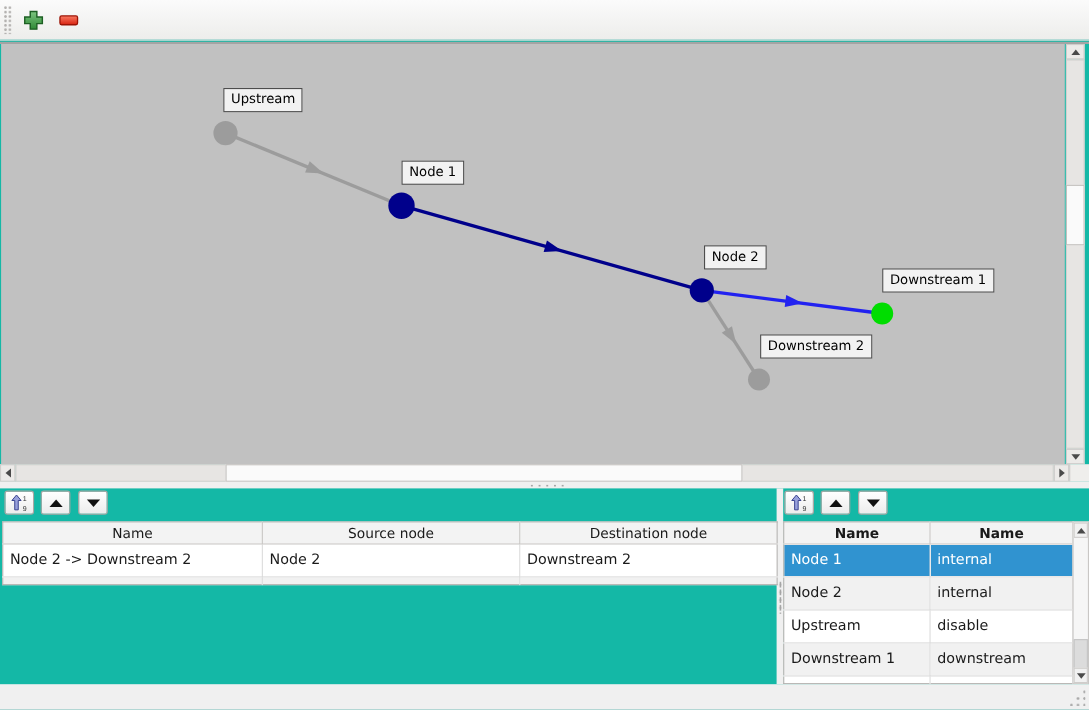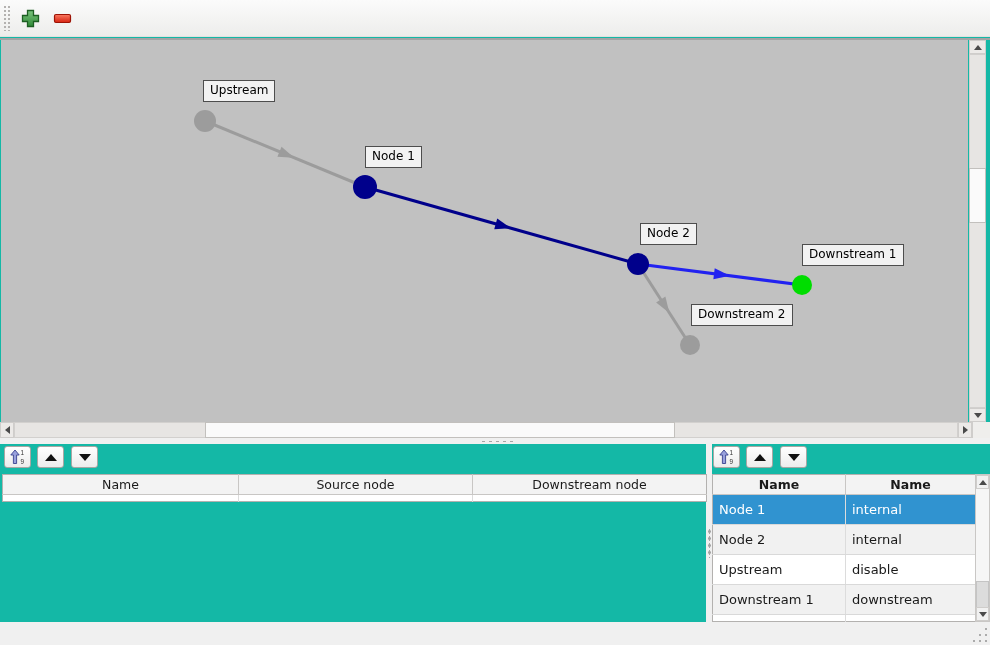--- a/index.html
+++ b/index.html
@@ -218,24 +218,29 @@
   <table class="dtable" id="edge-table">
     <colgroup>
         <col style="width:236px">
         <col style="width:234px">
         <col style="width:234px">
       </colgroup>
     <thead>
       <tr>
         <th>Name</th>
         <th>Source node</th>
-        <th>Downstream node</th>
+        <th>Destination node</th>
       </tr>
     </thead>
     <tbody id="edge-tbody">
+        <tr>
+          <td>Node 2 -&gt; Downstream 2</td>
+          <td>Node 2</td>
+          <td>Downstream 2</td>
+        </tr>
         <tr class="stub">
           <td></td>
           <td></td>
           <td></td>
         </tr>
       </tbody>
   </table>
 
   <table class="dtable" id="node-table">
     <colgroup>

